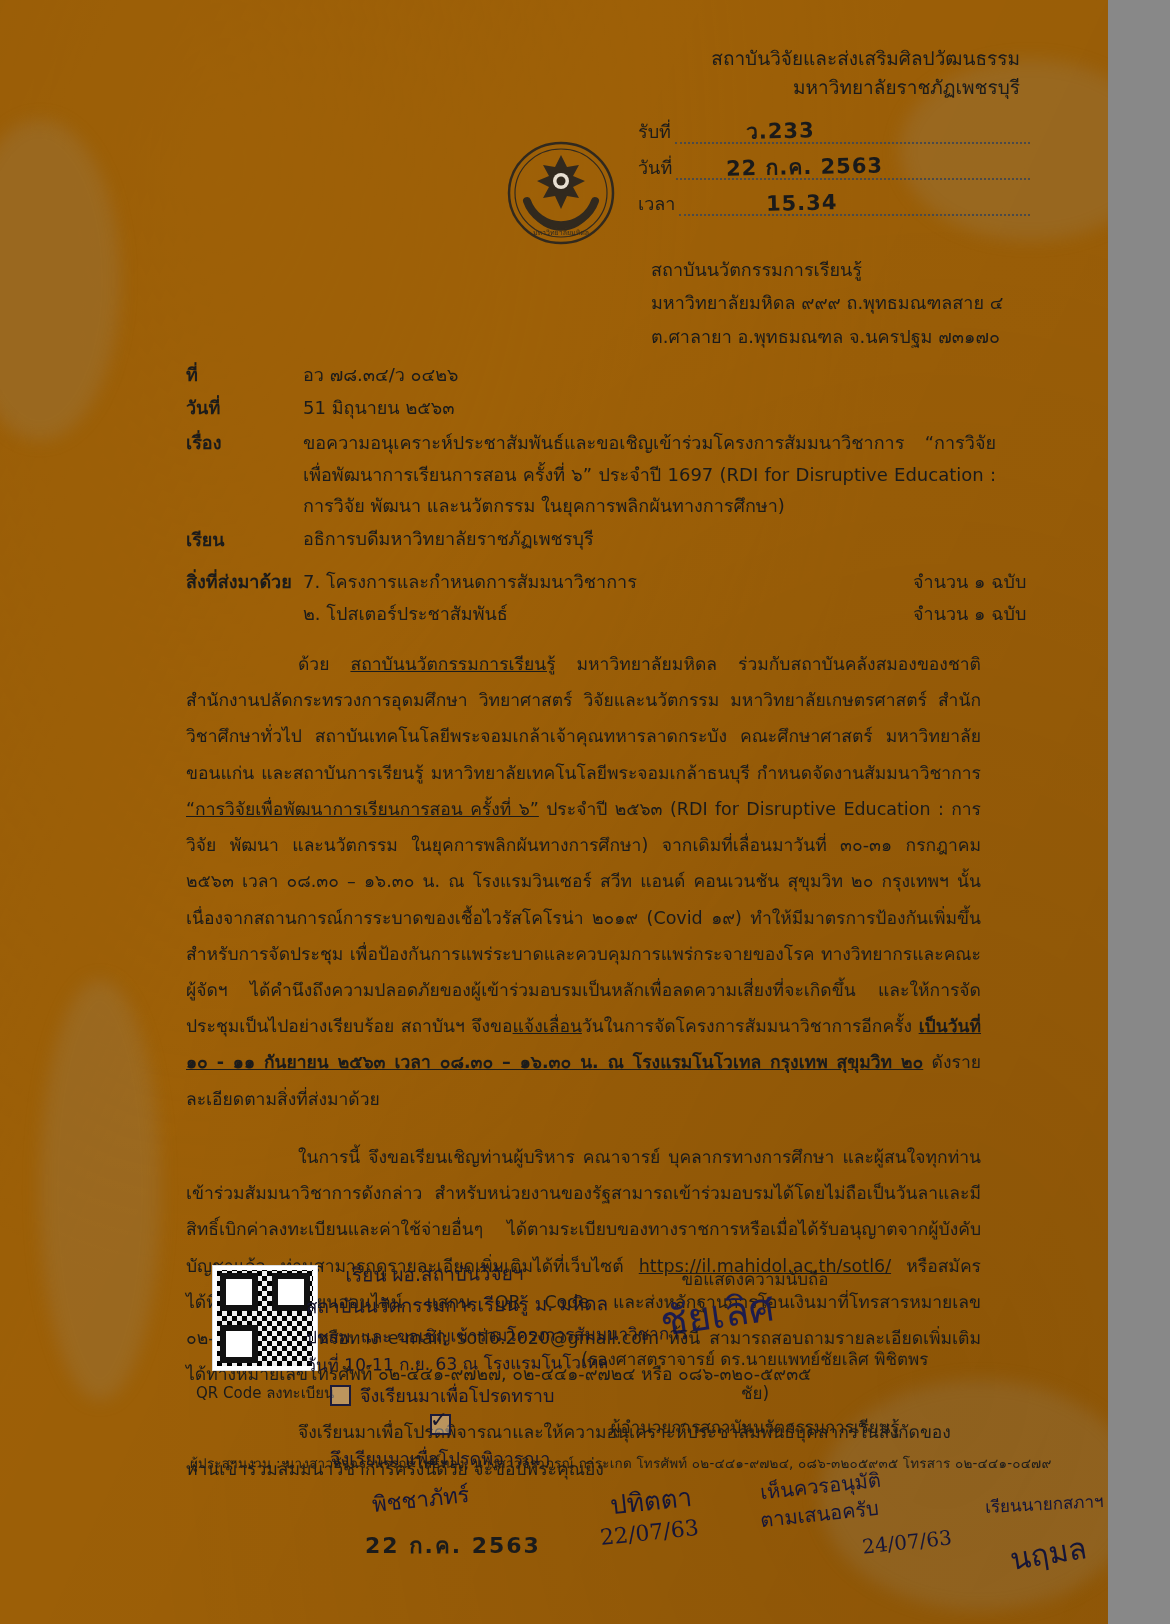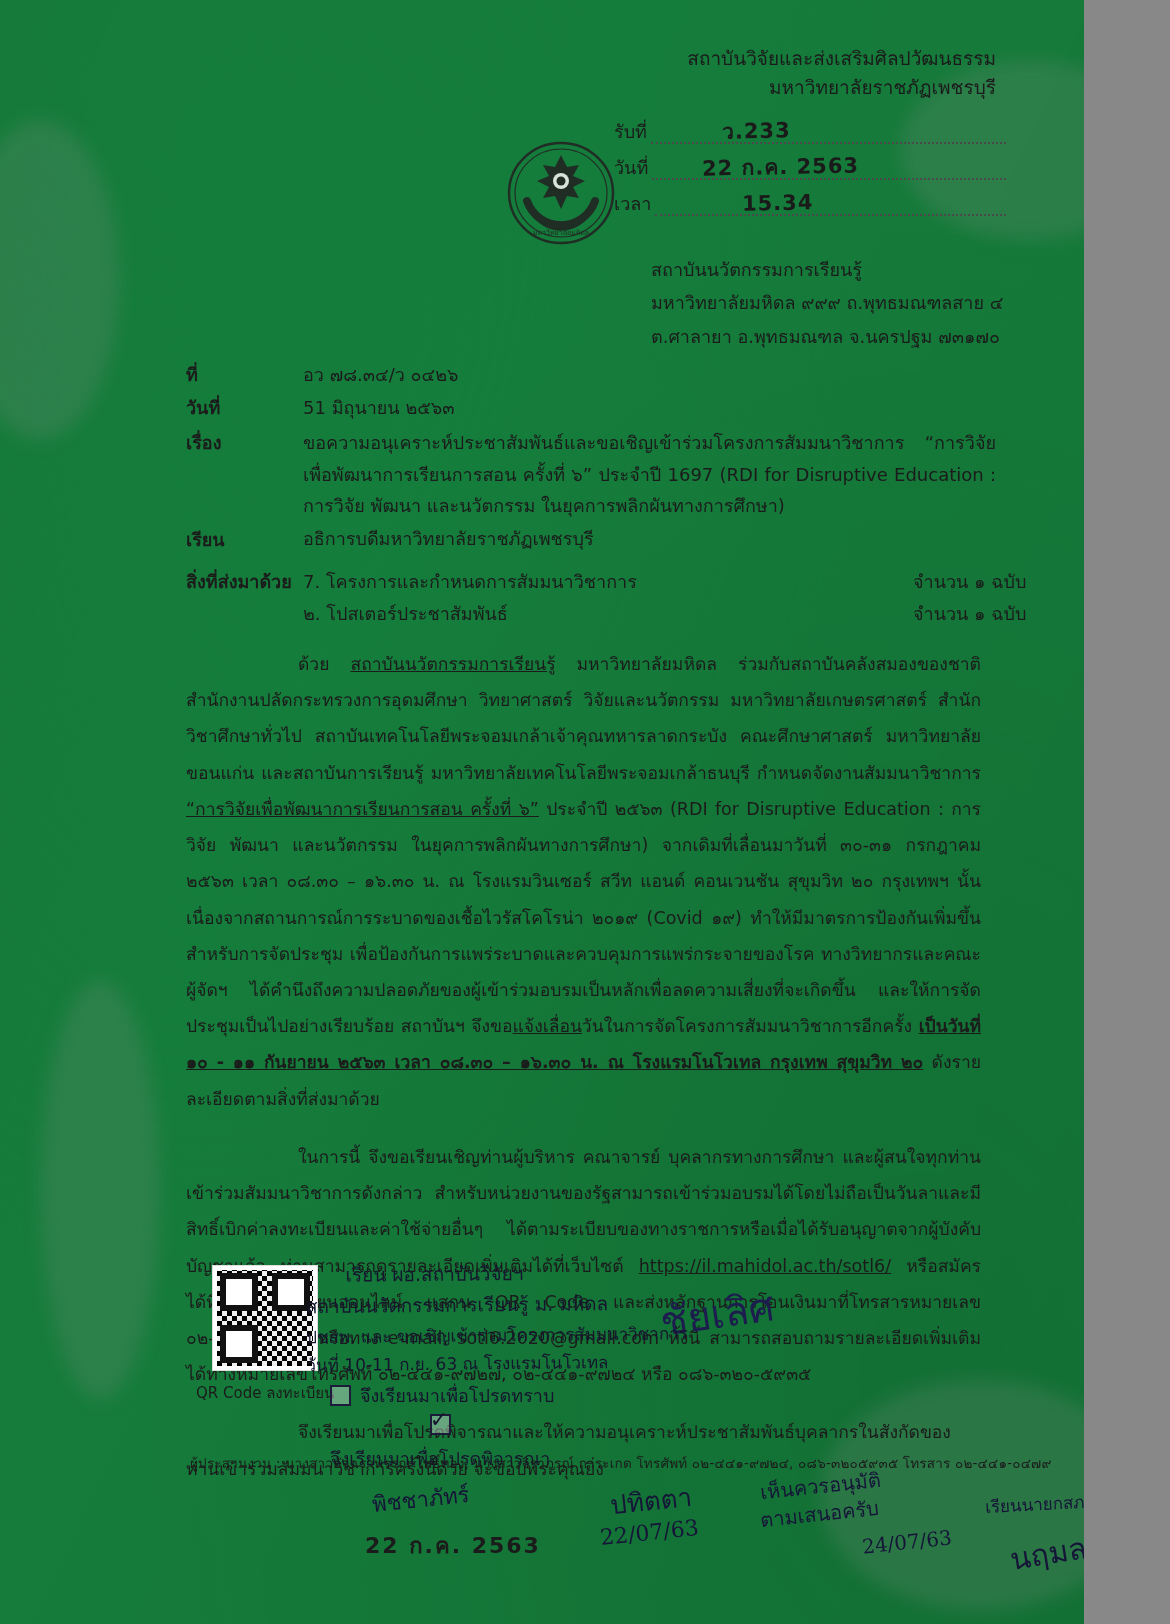--- a/index.html
+++ b/index.html
@@ -4,24 +4,25 @@
 <style>
   html, body {
     margin: 0;
     padding: 0;
     background: #888;
   }
   .page {
     position: relative;
     width: 1084px;
     height: 1624px;
-    background: #15803d;
+    background: #a16207;
     overflow: hidden;
     font-family: "DejaVu Sans", sans-serif;
     color: #1b1b1b;
+    padding-left: 24px;
   }
   
   .scan-tint {
     position: absolute;
     inset: 0;
     background:
       radial-gradient(ellipse at 20% 10%, rgba(255,255,255,0.65) 0%, rgba(255,255,255,0) 55%),
       radial-gradient(ellipse at 85% 85%, rgba(200,198,192,0.35) 0%, rgba(255,255,255,0) 60%),
       linear-gradient(115deg, rgba(235,233,228,0.9) 0%, rgba(246,245,242,0.7) 35%, rgba(228,226,220,0.75) 100%);
     pointer-events: none;
@@ -346,20 +347,26 @@
       <span class="indent"></span><span>ด้วย </span><span class="u">สถาบันนวัตกรรมการเรียนรู้</span><span> มหาวิทยาลัยมหิดล ร่วมกับสถาบันคลังสมองของชาติ สำนักงานปลัดกระทรวงการอุดมศึกษา วิทยาศาสตร์ วิจัยและนวัตกรรม มหาวิทยาลัยเกษตรศาสตร์ สำนักวิชาศึกษาทั่วไป สถาบันเทคโนโลยีพระจอมเกล้าเจ้าคุณทหารลาดกระบัง คณะศึกษาศาสตร์ มหาวิทยาลัยขอนแก่น และสถาบันการเรียนรู้ มหาวิทยาลัยเทคโนโลยีพระจอมเกล้าธนบุรี กำหนดจัดงานสัมมนาวิชาการ </span><span class="u">“การวิจัยเพื่อพัฒนาการเรียนการสอน ครั้งที่ ๖”</span><span> ประจำปี ๒๕๖๓ (RDI for Disruptive Education  : การวิจัย พัฒนา และนวัตกรรม ในยุคการพลิกผันทางการศึกษา) จากเดิมที่เลื่อนมาวันที่ ๓๐-๓๑ กรกฎาคม ๒๕๖๓ เวลา ๐๘.๓๐ – ๑๖.๓๐ น. ณ โรงแรมวินเซอร์ สวีท แอนด์ คอนเวนชัน สุขุมวิท ๒๐ กรุงเทพฯ นั้น เนื่องจากสถานการณ์การระบาดของเชื้อไวรัสโคโรน่า ๒๐๑๙ (Covid ๑๙) ทำให้มีมาตรการป้องกันเพิ่มขึ้นสำหรับการจัดประชุม เพื่อป้องกันการแพร่ระบาดและควบคุมการแพร่กระจายของโรค ทางวิทยากรและคณะผู้จัดฯ ได้คำนึงถึงความปลอดภัยของผู้เข้าร่วมอบรมเป็นหลักเพื่อลดความเสี่ยงที่จะเกิดขึ้น และให้การจัดประชุมเป็นไปอย่างเรียบร้อย สถาบันฯ จึงขอ</span><span class="u">แจ้งเลื่อน</span><span>วันในการจัดโครงการสัมมนาวิชาการอีกครั้ง </span><span class="b u">เป็นวันที่ ๑๐ - ๑๑ กันยายน ๒๕๖๓ เวลา ๐๘.๓๐ – ๑๖.๓๐ น. ณ โรงแรมโนโวเทล กรุงเทพ สุขุมวิท ๒๐</span><span> ดังรายละเอียดตามสิ่งที่ส่งมาด้วย</span>
     </p>
     <p>
       <span class="indent"></span><span>ในการนี้ จึงขอเรียนเชิญท่านผู้บริหาร คณาจารย์ บุคลากรทางการศึกษา และผู้สนใจทุกท่านเข้าร่วมสัมมนาวิชาการดังกล่าว สำหรับหน่วยงานของรัฐสามารถเข้าร่วมอบรมได้โดยไม่ถือเป็นวันลาและมีสิทธิ์เบิกค่าลงทะเบียนและค่าใช้จ่ายอื่นๆ ได้ตามระเบียบของทางราชการหรือเมื่อได้รับอนุญาตจากผู้บังคับบัญชาแล้ว ท่านสามารถดูรายละเอียดเพิ่มเติมได้ที่เว็บไซต์ </span><span class="u">https://il.mahidol.ac.th/sotl6/</span><span> หรือสมัครได้ที่ระบบลงทะเบียนออนไลน์ แสกน QR Code และส่งหลักฐานการโอนเงินมาที่โทรสารหมายเลข ๐๒-๔๔๑-๐๔๗๙ หรือทาง e-mail: sotl6.2020@gmail.com ทั้งนี้ สามารถสอบถามรายละเอียดเพิ่มเติมได้ทางหมายเลขโทรศัพท์ ๐๒-๔๔๑-๙๗๒๗, ๐๒-๔๔๑-๙๗๒๔ หรือ ๐๘๖-๓๒๐-๕๙๓๕</span>
     </p>
     <p>
       <span class="indent"></span><span>จึงเรียนมาเพื่อโปรดพิจารณาและให้ความอนุเคราะห์ประชาสัมพันธ์บุคลากรในสังกัดของท่านเข้าร่วมสัมมนาวิชาการครั้งนี้ด้วย จะขอบพระคุณยิ่ง</span>
     </p>
   </div>
 
+  <div class="sign">
+    <div>ขอแสดงความนับถือ</div>
+    <div style="height:46px;"></div>
+    <div>(รองศาสตราจารย์ ดร.นายแพทย์ชัยเลิศ พิชิตพรชัย)</div>
+    <div>ผู้อำนวยการสถาบันนวัตกรรมการเรียนรู้</div>
+  </div>
   <div class="sig-scribble">ชัยเลิศ</div>
 
   <div class="qr">
       <span class="qr-eye3"></span>
     </div>
   <div class="qr-label">QR Code ลงทะเบียน</div>
 
   <div class="annot">
     <div style="margin-left:40px;">เรียน ผอ.สถาบันวิจัยฯ</div>
     <div>สถาบันนวัตกรรมการเรียนรู้ ม. มหิดล</div>

